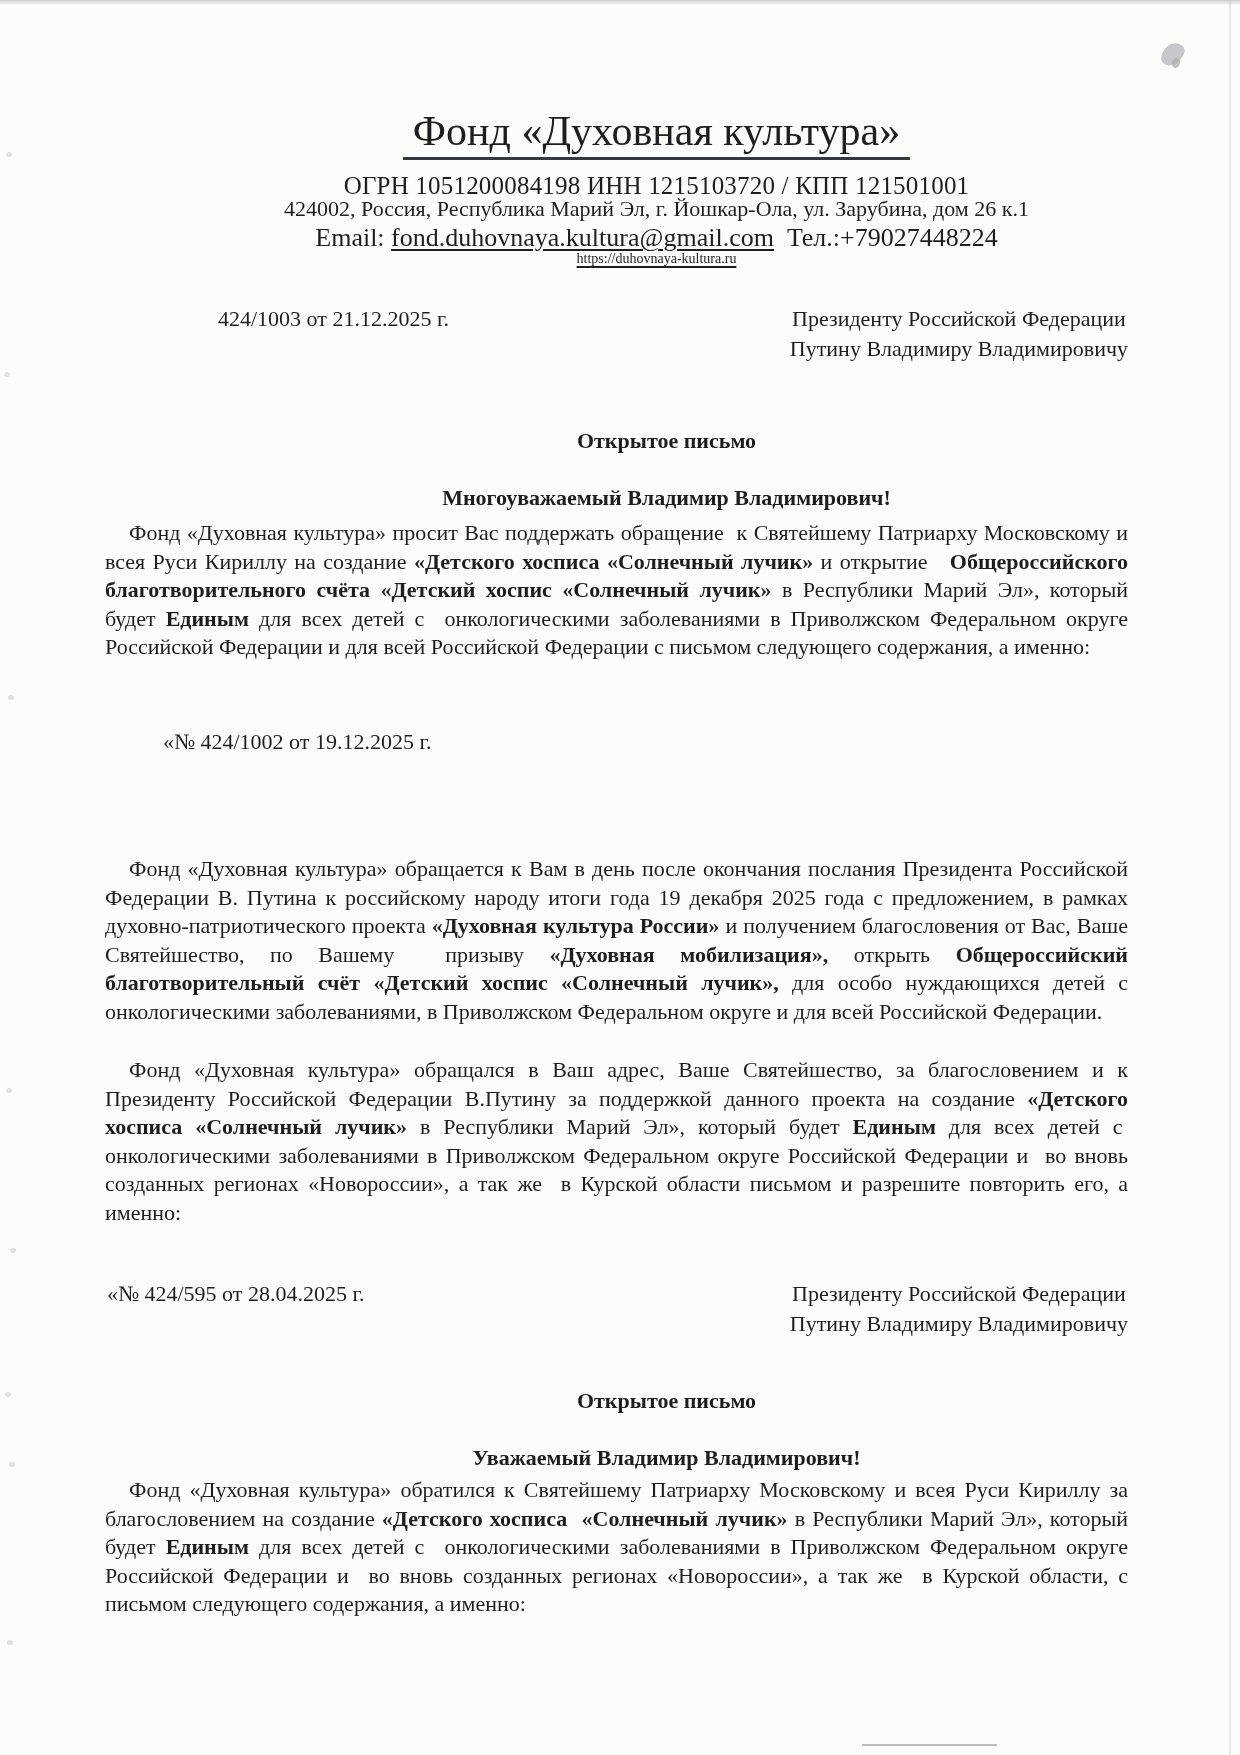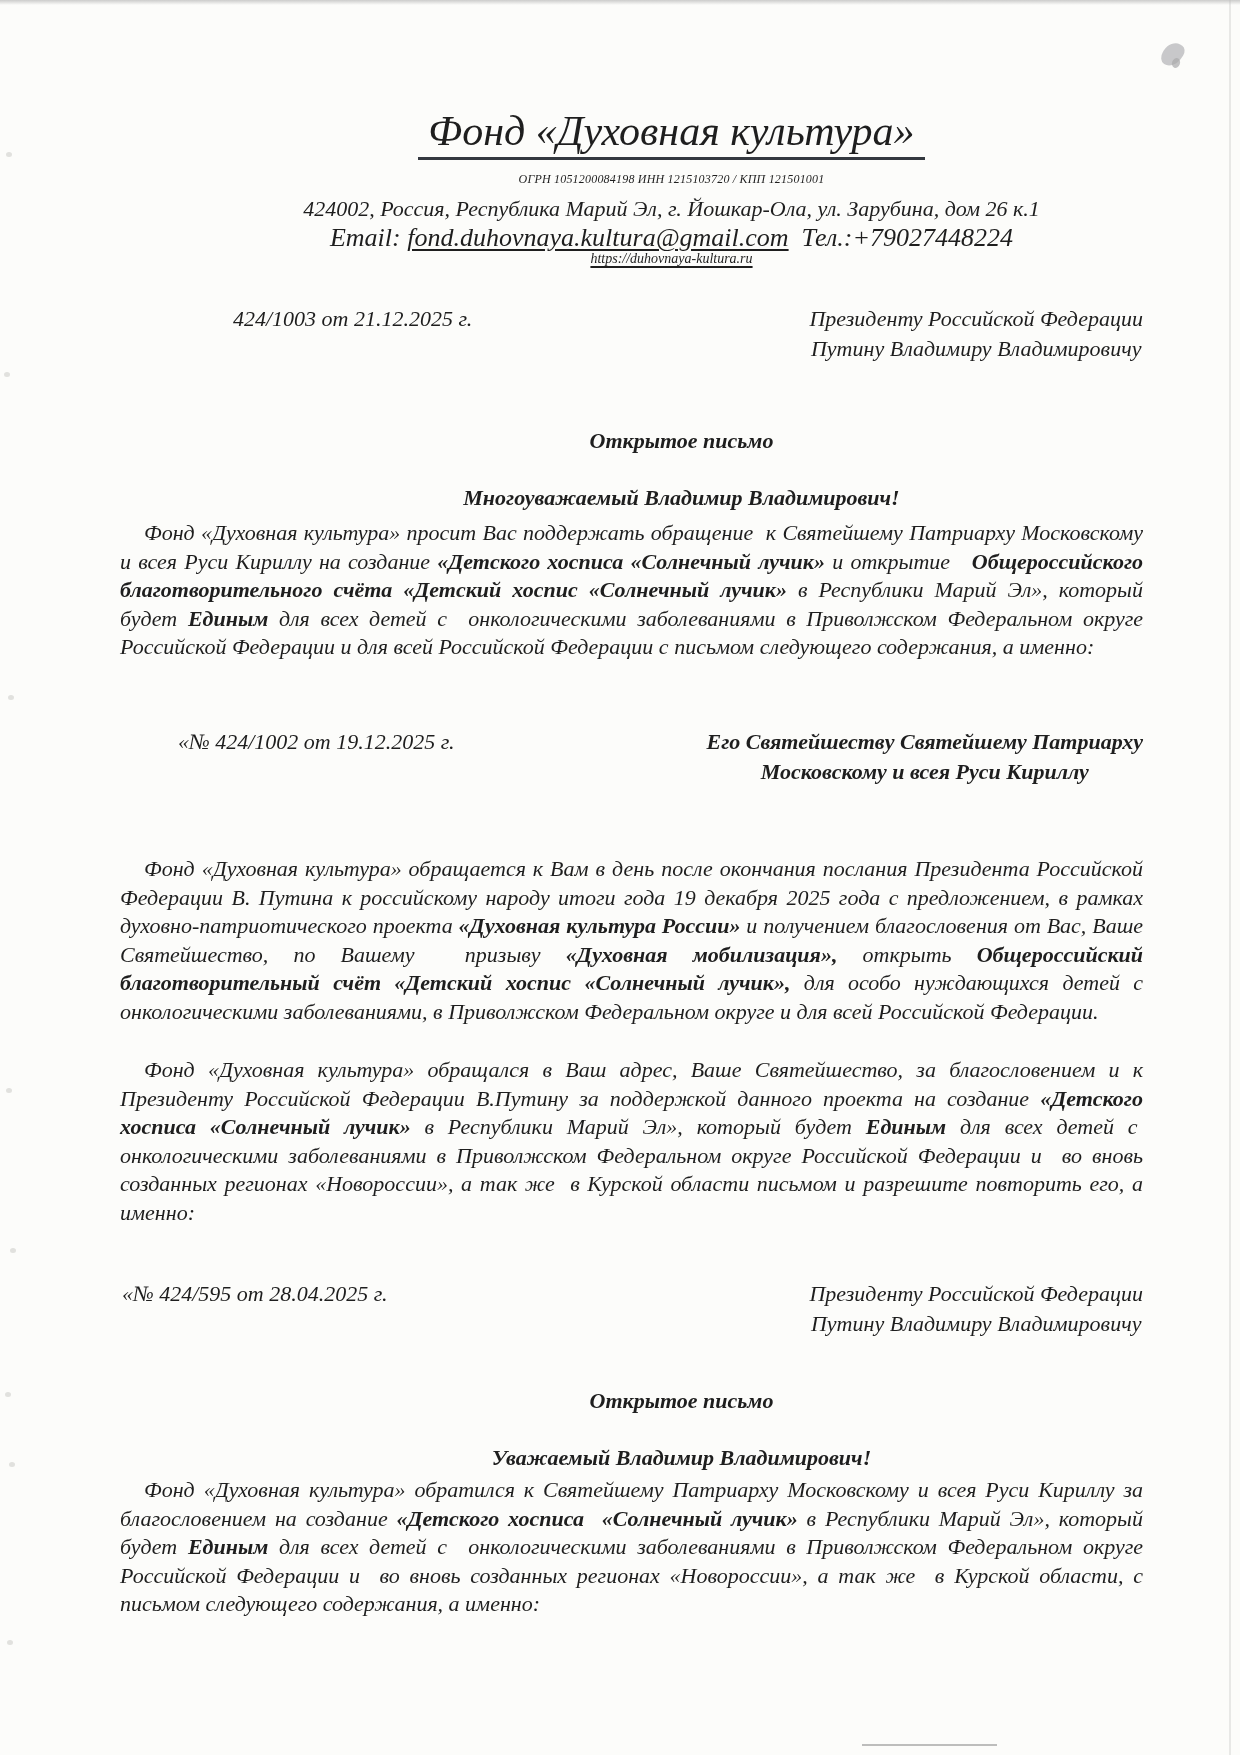--- a/index.html
+++ b/index.html
@@ -3,27 +3,27 @@
 <meta charset="utf-8">
 <style>
   html,body{margin:0;padding:0;background:#e8e8e8;}
   .page{
     position:relative;width:1240px;height:1755px;margin:0 auto;
     background:#fcfcfa;overflow:hidden;
     font-family:"Liberation Serif","DejaVu Serif",serif;
     color:#1e1e1e;
   }
   .abs{position:absolute;}
-  .col{left:120px;width:1023px;font-style:italic;}
+  .col{left:105px;width:1023px;}
   .center{text-align:center;}
   .hdr-shift{box-sizing:border-box;padding-left:80px;}
   .h-shift{box-sizing:border-box;padding-left:100px;}
   .title-line{top:106px;font-size:42px;line-height:1.2;}
   .title-text{display:inline-block;border-bottom:3px solid #34383f;padding:0 10px 1px;}
-  .ogrn-line{top:172px;font-size:12px;letter-spacing:.2px;}
+  .ogrn-line{top:172px;font-size:25px;letter-spacing:.2px;}
   .addr-line{top:196px;font-size:22px;}
   .email-line{top:223px;font-size:26px;}
   .url-line{top:251px;font-size:14px;}
   .u{text-decoration:underline;text-underline-offset:3px;text-decoration-thickness:1.5px;}
   .ref-row{height:62px;font-size:22px;line-height:30px;}
   .ref-row-1{top:304px;}
   .ref-row-2{top:727px;}
   .ref-row-3{top:1279px;}
   .ref-num{position:absolute;top:0;white-space:nowrap;}
   .ref-num-1{left:113px;}
@@ -93,24 +93,20 @@
     </div>
   </div>
 
   <div class="abs col center h-shift heading h-open-1">Открытое письмо</div>
   <div class="abs col center h-shift heading h-dear-1">Многоуважаемый Владимир Владимирович!</div>
 
   <div class="abs col para para-1"><span>Фонд «Духовная культура» просит Вас поддержать обращение&nbsp; к Святейшему Патриарху Московскому и всея Руси Кириллу на создание </span><b>«Детского хосписа «Солнечный лучик»</b><span> и открытие&nbsp;&nbsp; </span><b>Общероссийского благотворительного счёта «Детский хоспис «Солнечный лучик»</b><span> в Республики Марий Эл», который будет </span><b>Единым</b><span> для всех детей с&nbsp; онкологическими заболеваниями в Приволжском Федеральном округе Российской Федерации и для всей Российской Федерации с письмом следующего содержания, а именно:</span></div>
 
   <div class="abs col ref-row ref-row-2">
     <div class="ref-num ref-num-2">«№ 424/1002 от 19.12.2025 г.</div>
-    <div class="ref-addr bold-addr">
-      <div>Его Святейшеству Святейшему Патриарху</div>
-      <div>Московскому и всея Руси Кириллу</div>
-    </div>
   </div>
 
 
   <div class="abs col para para-2"><span>Фонд «Духовная культура» обращается к Вам в день после окончания послания Президента Российской Федерации В. Путина к российскому народу итоги года 19 декабря 2025 года с предложением, в рамках духовно-патриотического проекта </span><b>«Духовная культура России»</b><span> и получением благословения от Вас, Ваше Святейшество, по Вашему&nbsp; призыву </span><b>«Духовная мобилизация»,</b><span> открыть </span><b>Общероссийский благотворительный счёт «Детский хоспис «Солнечный лучик»,</b><span> для особо нуждающихся детей с онкологическими заболеваниями, в Приволжском Федеральном округе и для всей Российской Федерации.</span></div>
   <div class="abs col para para-3"><span>Фонд «Духовная культура» обращался в Ваш адрес, Ваше Святейшество, за благословением и к Президенту Российской Федерации В.Путину за поддержкой данного проекта на создание </span><b>«Детского хосписа «Солнечный лучик»</b><span> в Республики Марий Эл», который будет </span><b>Единым</b><span> для всех детей с&nbsp; онкологическими заболеваниями в Приволжском Федеральном округе Российской Федерации и&nbsp; во вновь созданных регионах «Новороссии», а так же&nbsp; в Курской области письмом и разрешите повторить его, а именно:</span></div>
 
   <div class="abs col ref-row ref-row-3">
     <div class="ref-num ref-num-3">«№ 424/595 от 28.04.2025 г.</div>
     <div class="ref-addr">
       <div>Президенту Российской Федерации</div>

